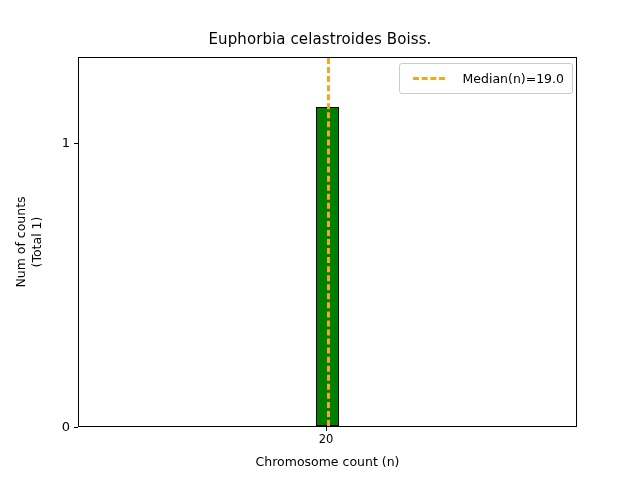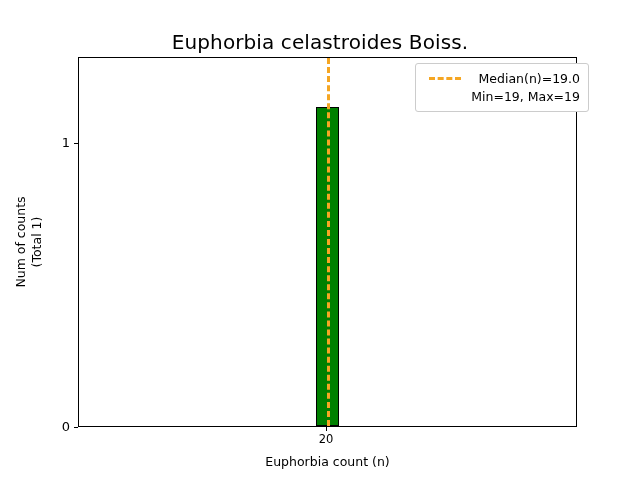--- a/index.html
+++ b/index.html
@@ -19,21 +19,21 @@
     overflow: hidden;
   }
 
   
   #chart-title {
     position: absolute;
     left: 0;
     top: 30px;
     width: 640px;
     text-align: center;
-    font-size: 20px;
+    font-size: 15px;
     color: #000000;
     letter-spacing: 0.1px;
     white-space: nowrap;
   }
 
   
   #plot-area {
     position: absolute;
     left: 78px;
     top: 57px;
@@ -133,21 +133,20 @@
   #legend {
     position: absolute;
     left: 398px;
     top: 62px;
     width: 174px;
     box-sizing: border-box;
     background: #ffffff;
     border: 1px solid #cccccc;
     border-radius: 3px;
     padding: 7px 8px 7px 8px;
-    margin-left: 16px;
   }
   .legend-row {
     display: flex;
     align-items: center;
     justify-content: flex-end;
   }
   .legend-swatch-cell {
     width: 42px;
     flex: 0 0 42px;
     display: flex;
@@ -206,21 +205,18 @@
 
     </div>
 
     <div id="legend" style="left:320px; top:5px;">
       <div class="legend-row">
         <div class="legend-swatch-cell">
           <div class="legend-swatch" style="border-top-color:#f5a623;"></div>
         </div>
         <div class="legend-text">Median(n)=19.0</div>
       </div>
-      <div class="legend-row legend-row-2">
-        <div class="legend-text">Min=19, Max=19</div>
-      </div>
     </div>
   </div>
 
-  <div id="xlabel">Euphorbia count (n)</div>
+  <div id="xlabel">Chromosome count (n)</div>
 
 </div>
 
 </body></html>

